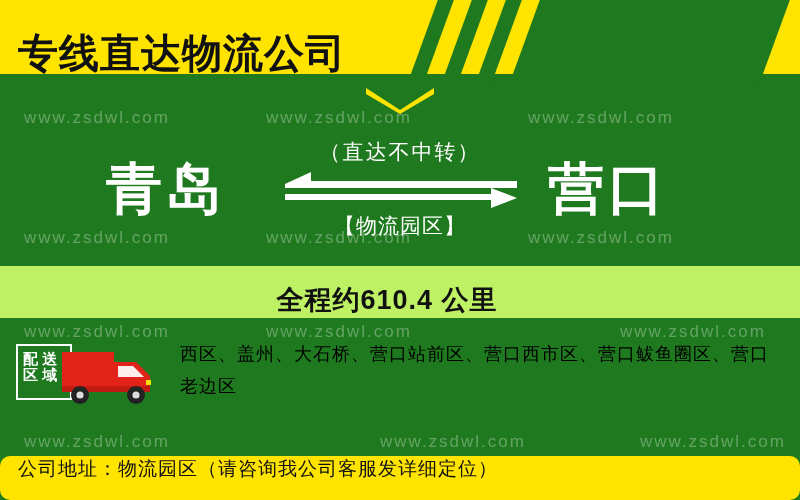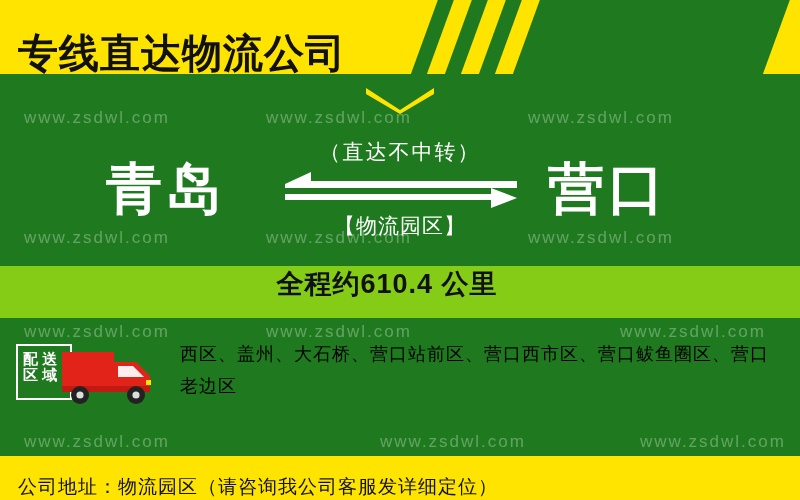--- a/index.html
+++ b/index.html
@@ -105,24 +105,24 @@
     font-size: 21px; color: #ffffff;
     letter-spacing: 1px;
     white-space: nowrap;
   }
 
   
   .stats-bar {
     position: absolute;
     top: 266px; left: 0;
     width: 800px; height: 52px;
-    background: #84cc16;
+    background: #bef264;
     z-index: 3;
     display: flex;
-    align-items: flex-start;
+    align-items: flex-end;
     justify-content: center;
   }
   .stats-text {
     font-size: 27px;
     font-weight: bold;
     color: #111;
     letter-spacing: 1px;
     white-space: nowrap;
   }
   .stats-gap { display: inline-block; width: 26px; }
@@ -160,21 +160,22 @@
   }
 
   
   .bottom-bar {
     position: absolute;
     bottom: 0; left: 0;
     width: 800px; height: 44px;
     background: #ffe400;
     z-index: 3;
     display: flex;
-    align-items: flex-end;
+    align-items: flex-start;
+    border-radius: 10px;
   }
   .bottom-text {
     margin-left: 18px;
     font-size: 19px;
     color: #111;
     letter-spacing: 1px;
     white-space: nowrap;
   }
 </style>
 </head>

